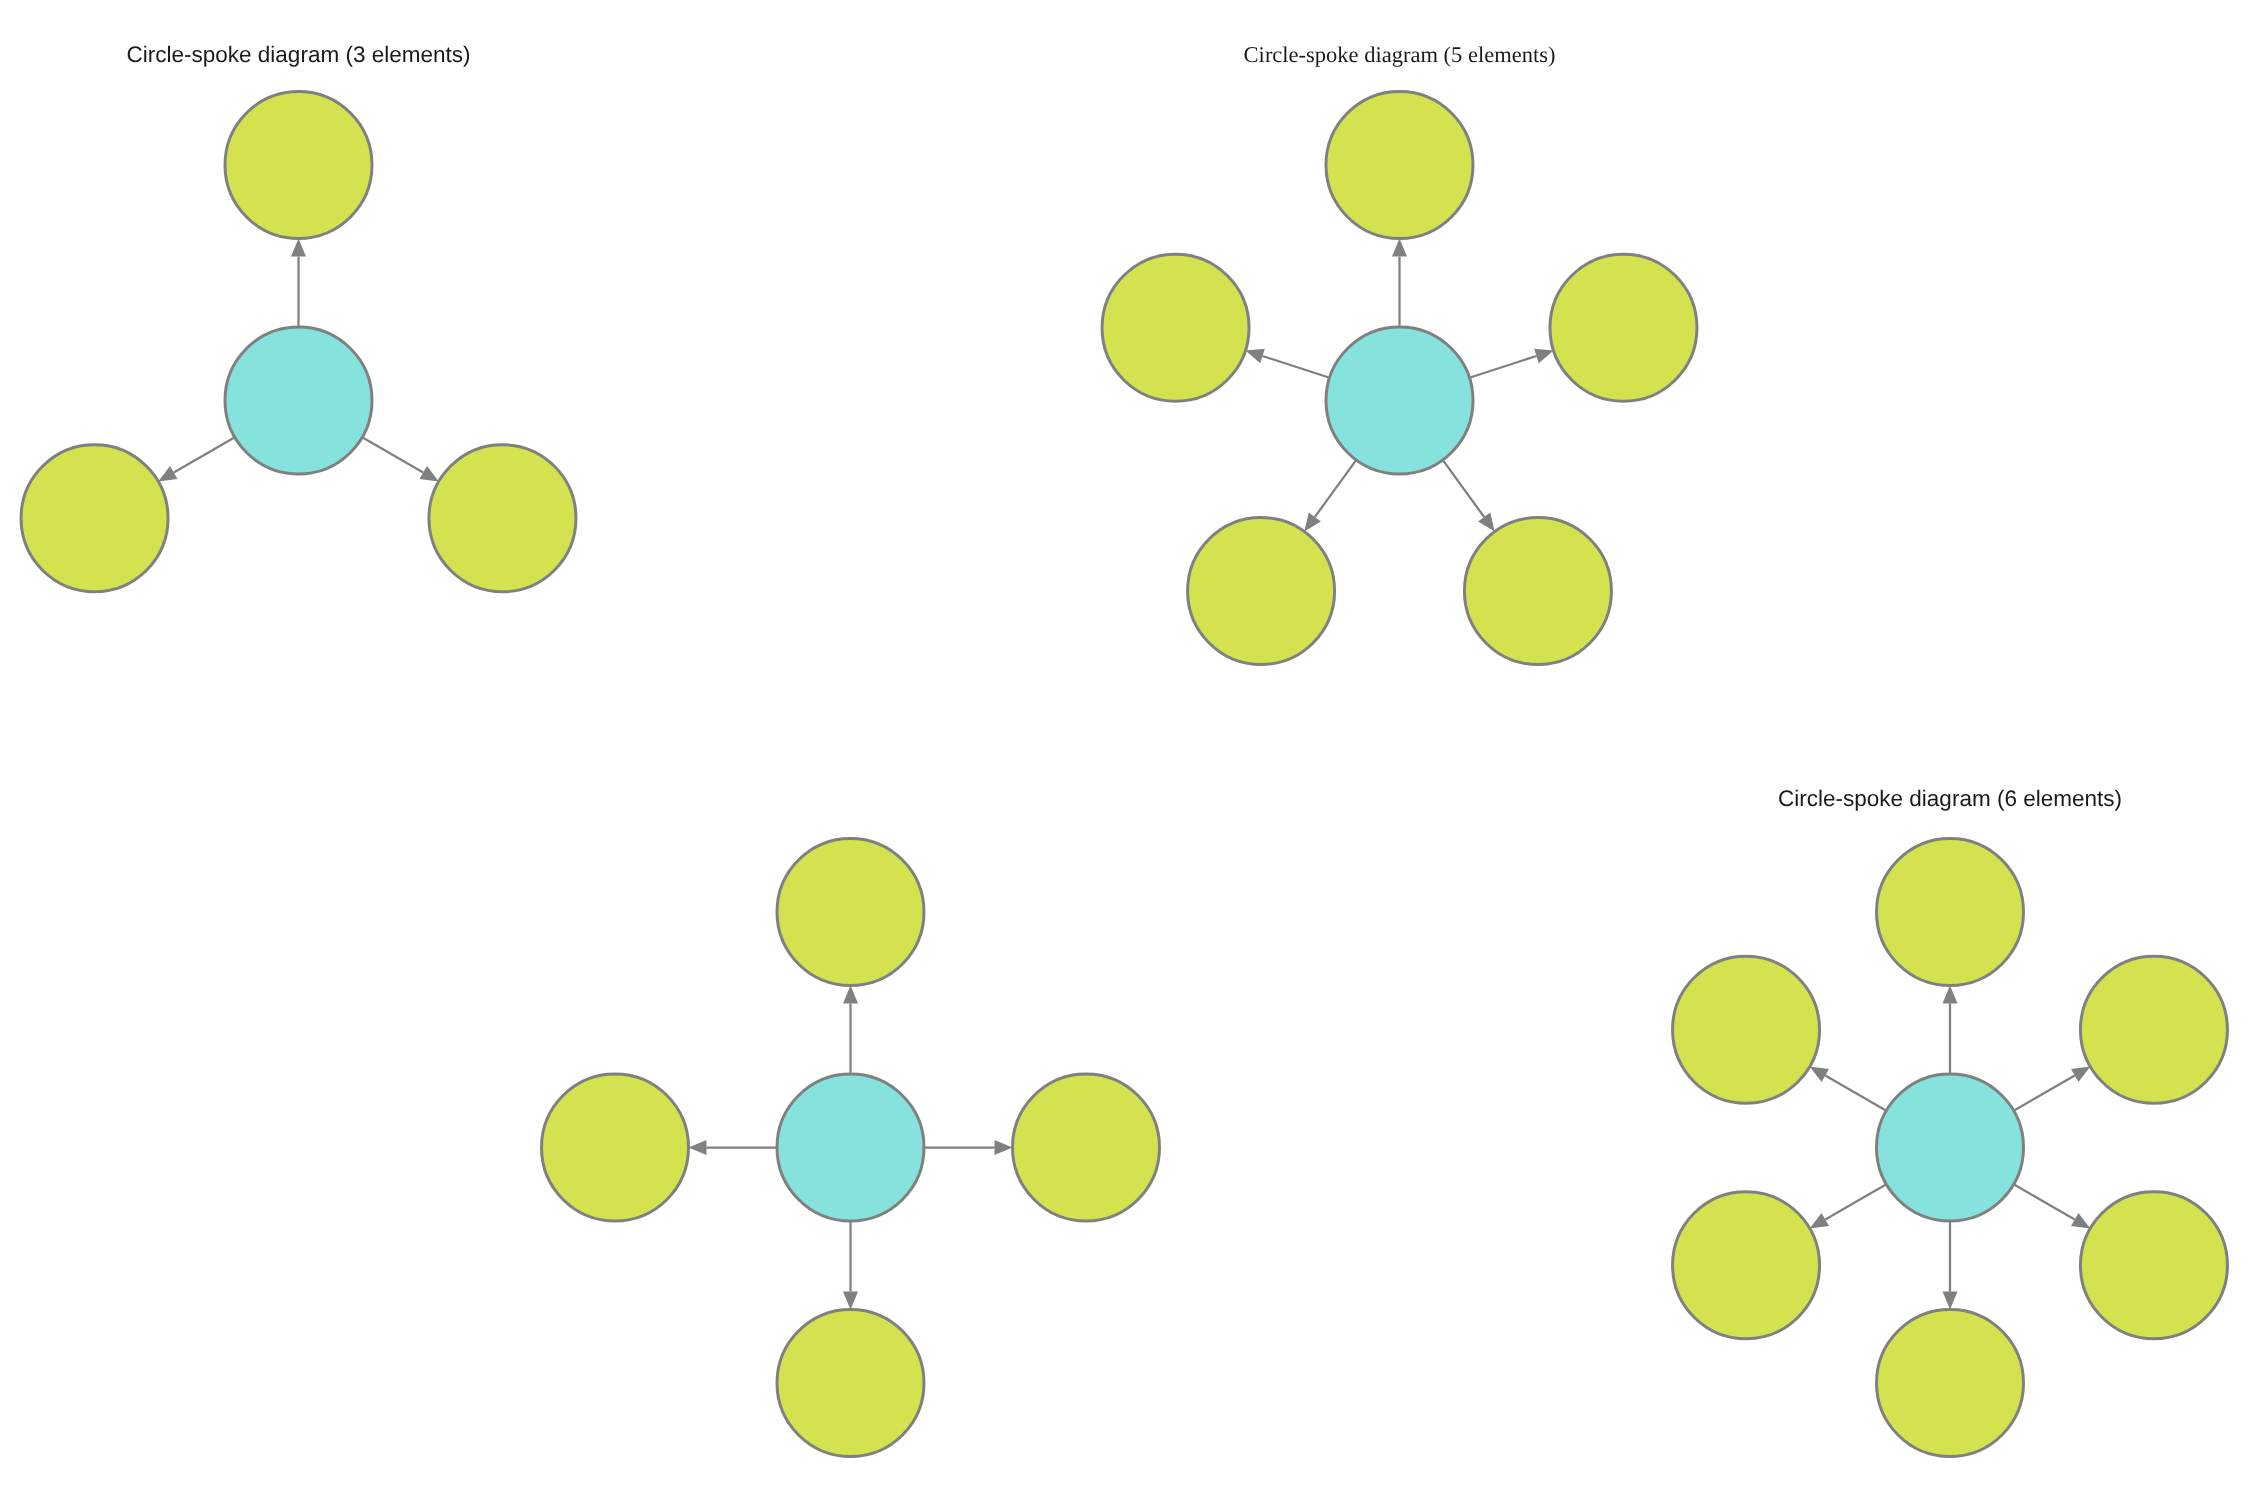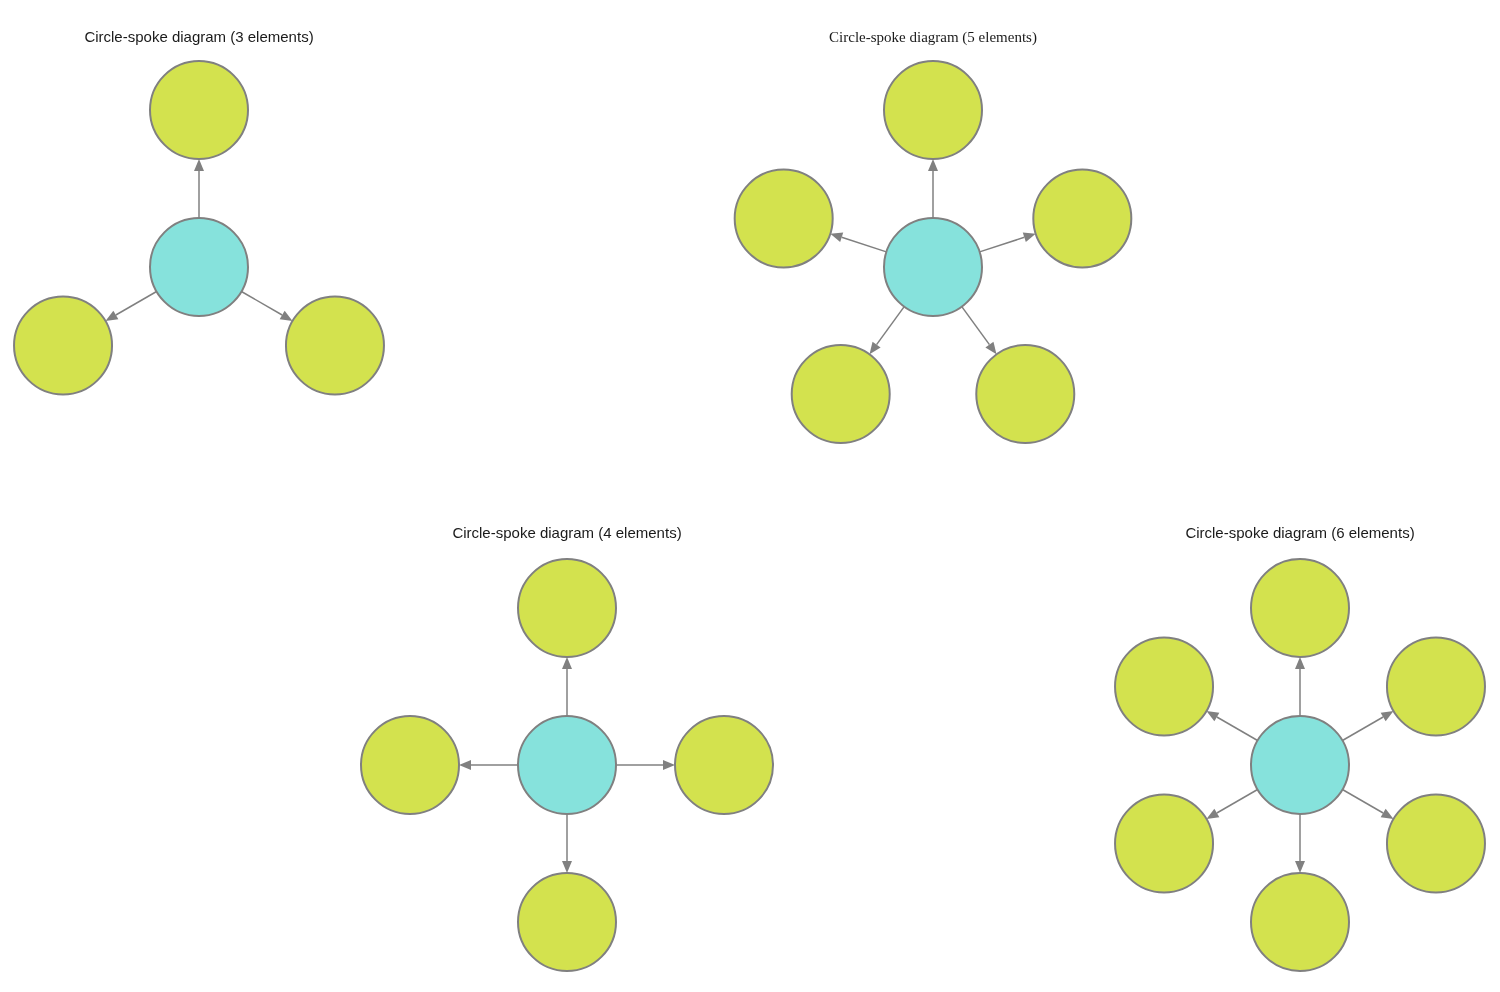--- a/index.html
+++ b/index.html
@@ -93,21 +93,20 @@
         <g>
           <line x1="163.39823070153747" y1="194.85816727562755" x2="118.69857443566526" y2="180.33436854000502" stroke="#808080" stroke-width="1.5"></line>
           <polygon points="107.28589624012342,176.62616460750564 120.24365940754001,175.57908595852925 117.15348946379052,185.08965112148078" fill="#808080"></polygon>
         </g>
         <circle cx="60.68412694166091" cy="161.48433188313322" r="49" fill="#D3E24E" stroke="#808080" stroke-width="2"></circle>
         <circle cx="210" cy="210" r="49" fill="#86E2DC" stroke="#808080" stroke-width="2"></circle>
       </svg>
   </div>
 
   <div class="diagram" style="left:357px; top:516px;">
-    <div class="diagram-title">Circle-spoke diagram (4 elements)</div>
     <svg class="diagram-svg svg-bottom-row" viewBox="0 0 420 420">
         <g>
           <line x1="210" y1="161" x2="209.99999999999997" y2="114" stroke="#808080" stroke-width="1.5"></line>
           <polygon points="209.99999999999997,102 214.99999999999997,114 204.99999999999997,114" fill="#808080"></polygon>
         </g>
         <circle cx="209.99999999999997" cy="53" r="49" fill="#D3E24E" stroke="#808080" stroke-width="2"></circle>
         <g>
           <line x1="259" y1="210" x2="306" y2="210" stroke="#808080" stroke-width="1.5"></line>
           <polygon points="318,210 306,215 306,205" fill="#808080"></polygon>
         </g>

